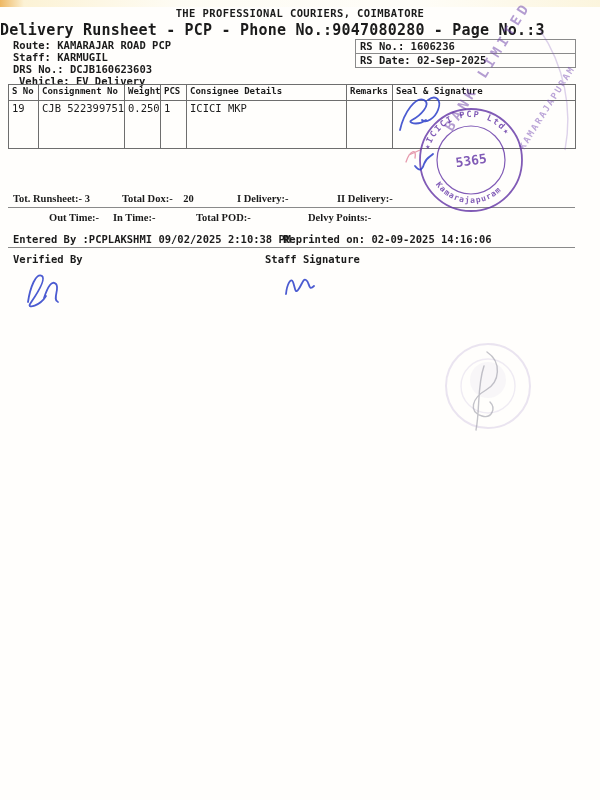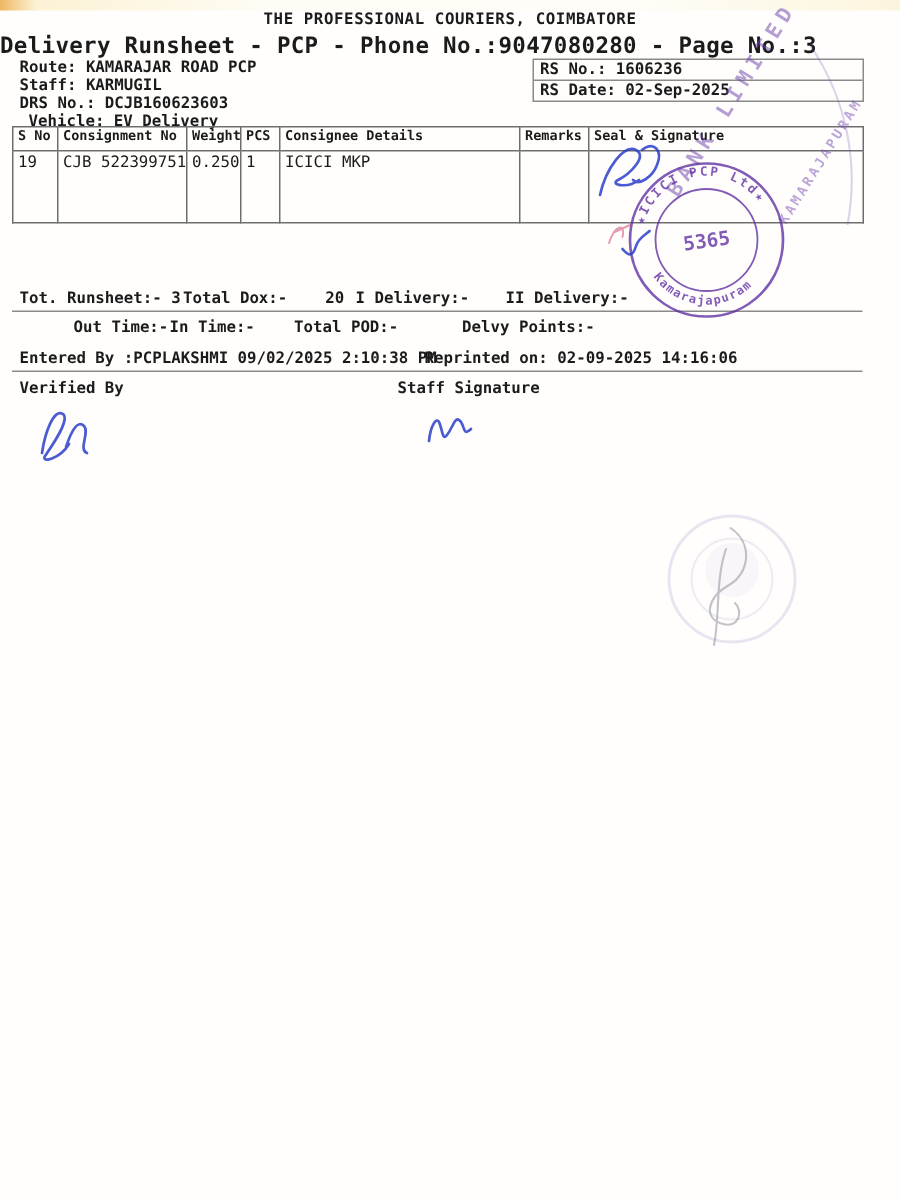--- a/index.html
+++ b/index.html
@@ -21,21 +21,21 @@
   table.sheet{
     position:absolute;top:84px;left:8px;width:567px;
     border-collapse:collapse;table-layout:fixed;
   }
   table.sheet th,table.sheet td{
     border:1px solid #6e6e6e;vertical-align:top;text-align:left;
     padding:1px 3px;overflow:hidden;white-space:pre;
   }
   table.sheet th{font-size:9px;height:13px;font-weight:bold;}
   table.sheet td{font-size:10.5px;height:45px;font-weight:normal;}
-  .totline{font-size:10.5px;}
+  .totline{font-size:10.5px;font-family:Liberation Serif, serif;}
   .hline{position:absolute;left:8px;width:567px;border-top:1px solid #8a8a8a;height:0;}
   .ftext{font-size:10.5px;}
   svg.overlay{position:absolute;top:0;left:0;pointer-events:none;}
   .stampDiag{font:bold 14px "DejaVu Sans Mono",monospace;fill:#6b3fa8;letter-spacing:4px;}
   .stampDiagSmall{font:bold 9px "DejaVu Sans Mono",monospace;fill:#7a4fb5;letter-spacing:2px;}
   .ringText{font:bold 8.5px "DejaVu Sans Mono",monospace;fill:#5e2ea3;letter-spacing:1.5px;}
   .ringText2{font:bold 8px "DejaVu Sans Mono",monospace;fill:#5e2ea3;letter-spacing:1px;}
   .stampCenter{font:bold 13px "DejaVu Sans Mono",monospace;fill:#5e2ea3;}
   .sig{fill:none;stroke:#2b3ec9;stroke-width:1.8;stroke-linecap:round;stroke-linejoin:round;opacity:.85;}
   .pencil{fill:none;stroke:#92929e;stroke-width:1.4;stroke-linecap:round;opacity:.55;}

